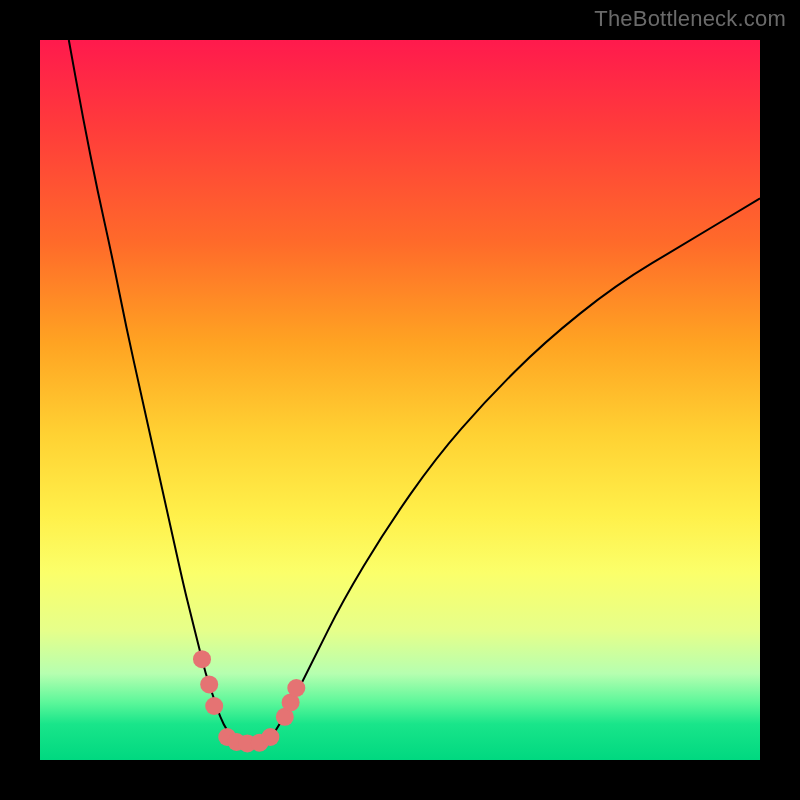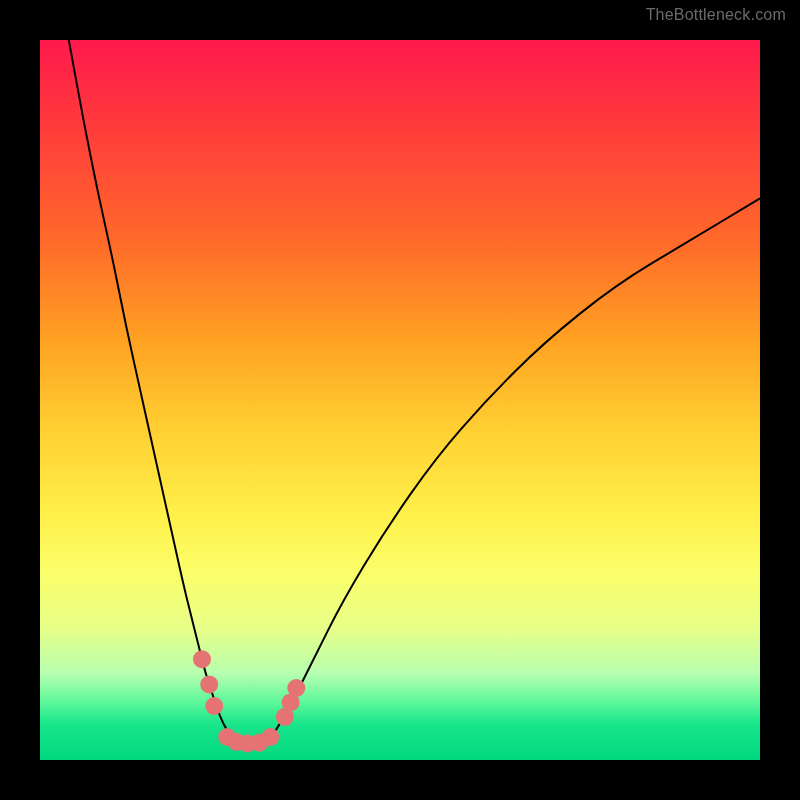--- a/index.html
+++ b/index.html
@@ -35,21 +35,21 @@
       #b6ffb0 88%,
       #5cf79a 92%,
       #19e58a 95%,
       #00d880 100%);
   }
   .watermark {
     position: absolute;
     top: 6px;
     right: 14px;
     color: #6a6a6a;
-    font-size: 16px;
+    font-size: 22px;
     letter-spacing: 0.2px;
     user-select: none;
   }
   svg.overlay {
     position: absolute;
     left: 0;
     top: 0;
     width: 720px;
     height: 720px;
     overflow: visible;

